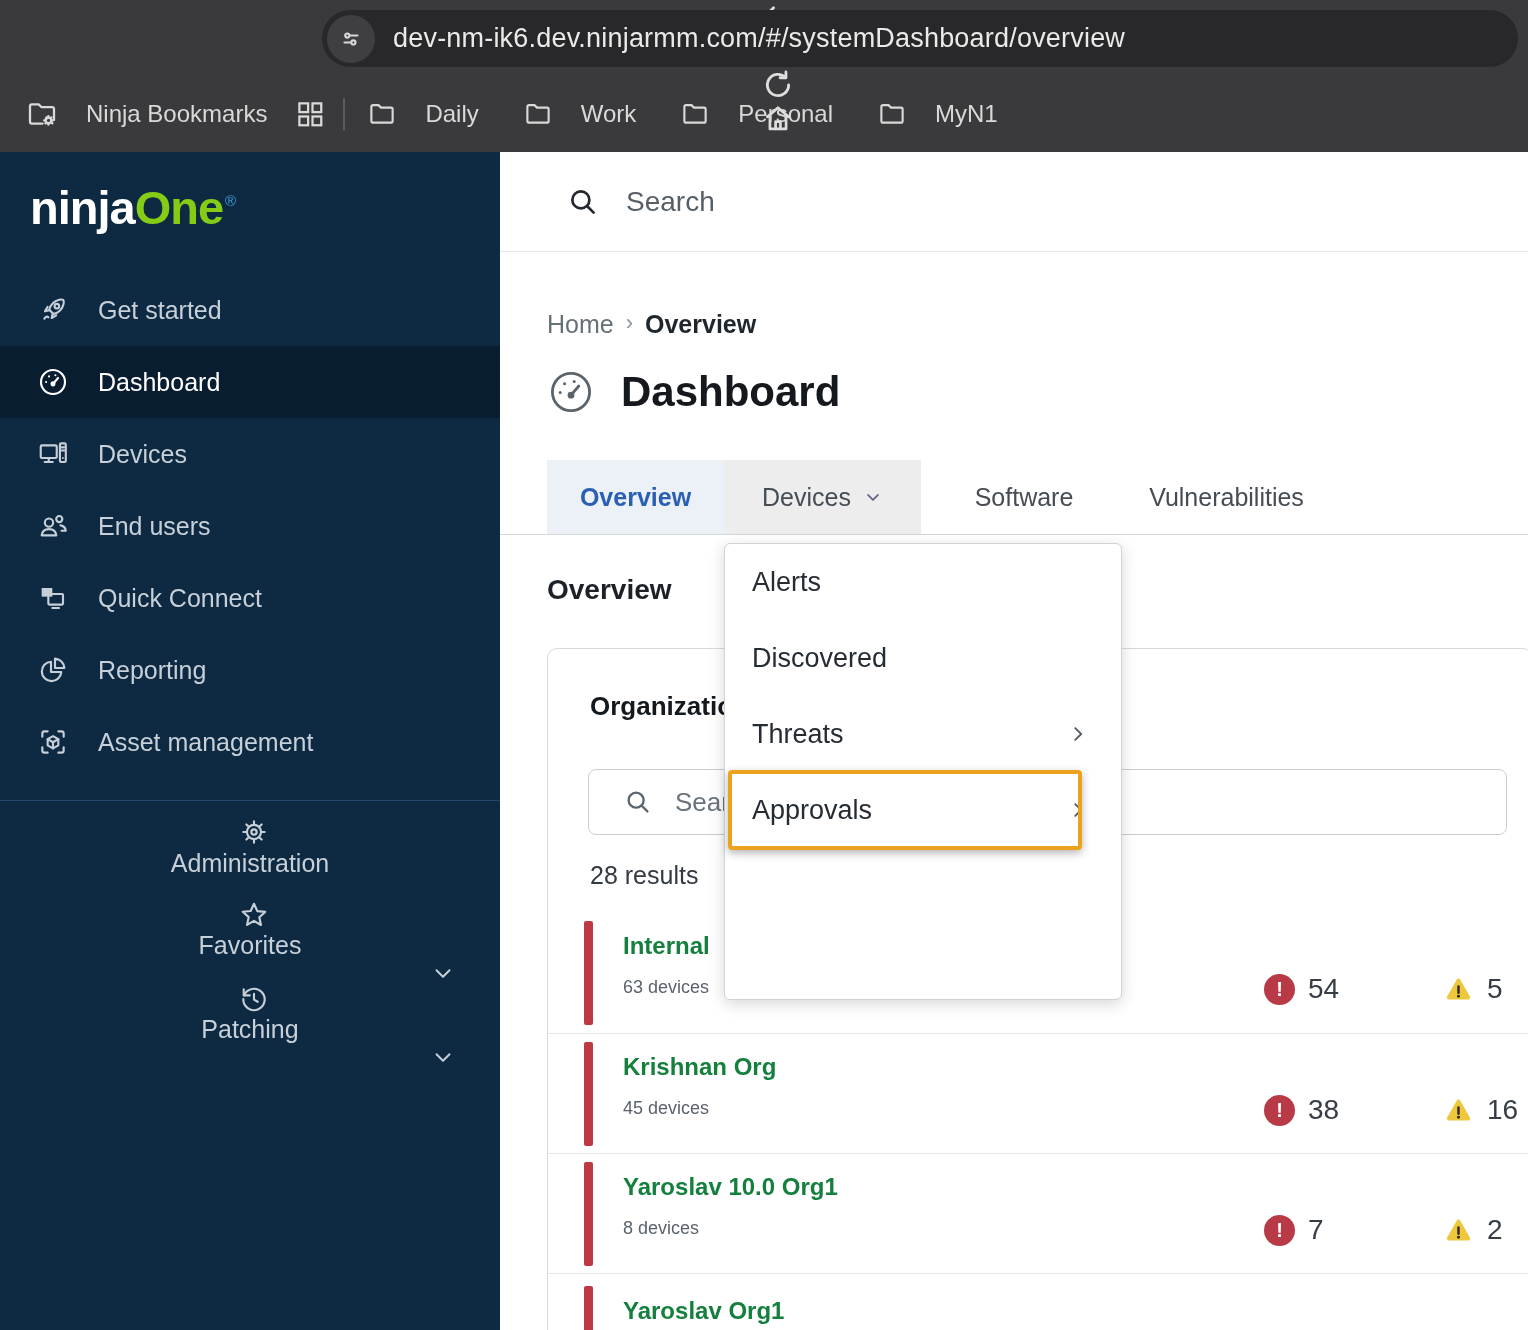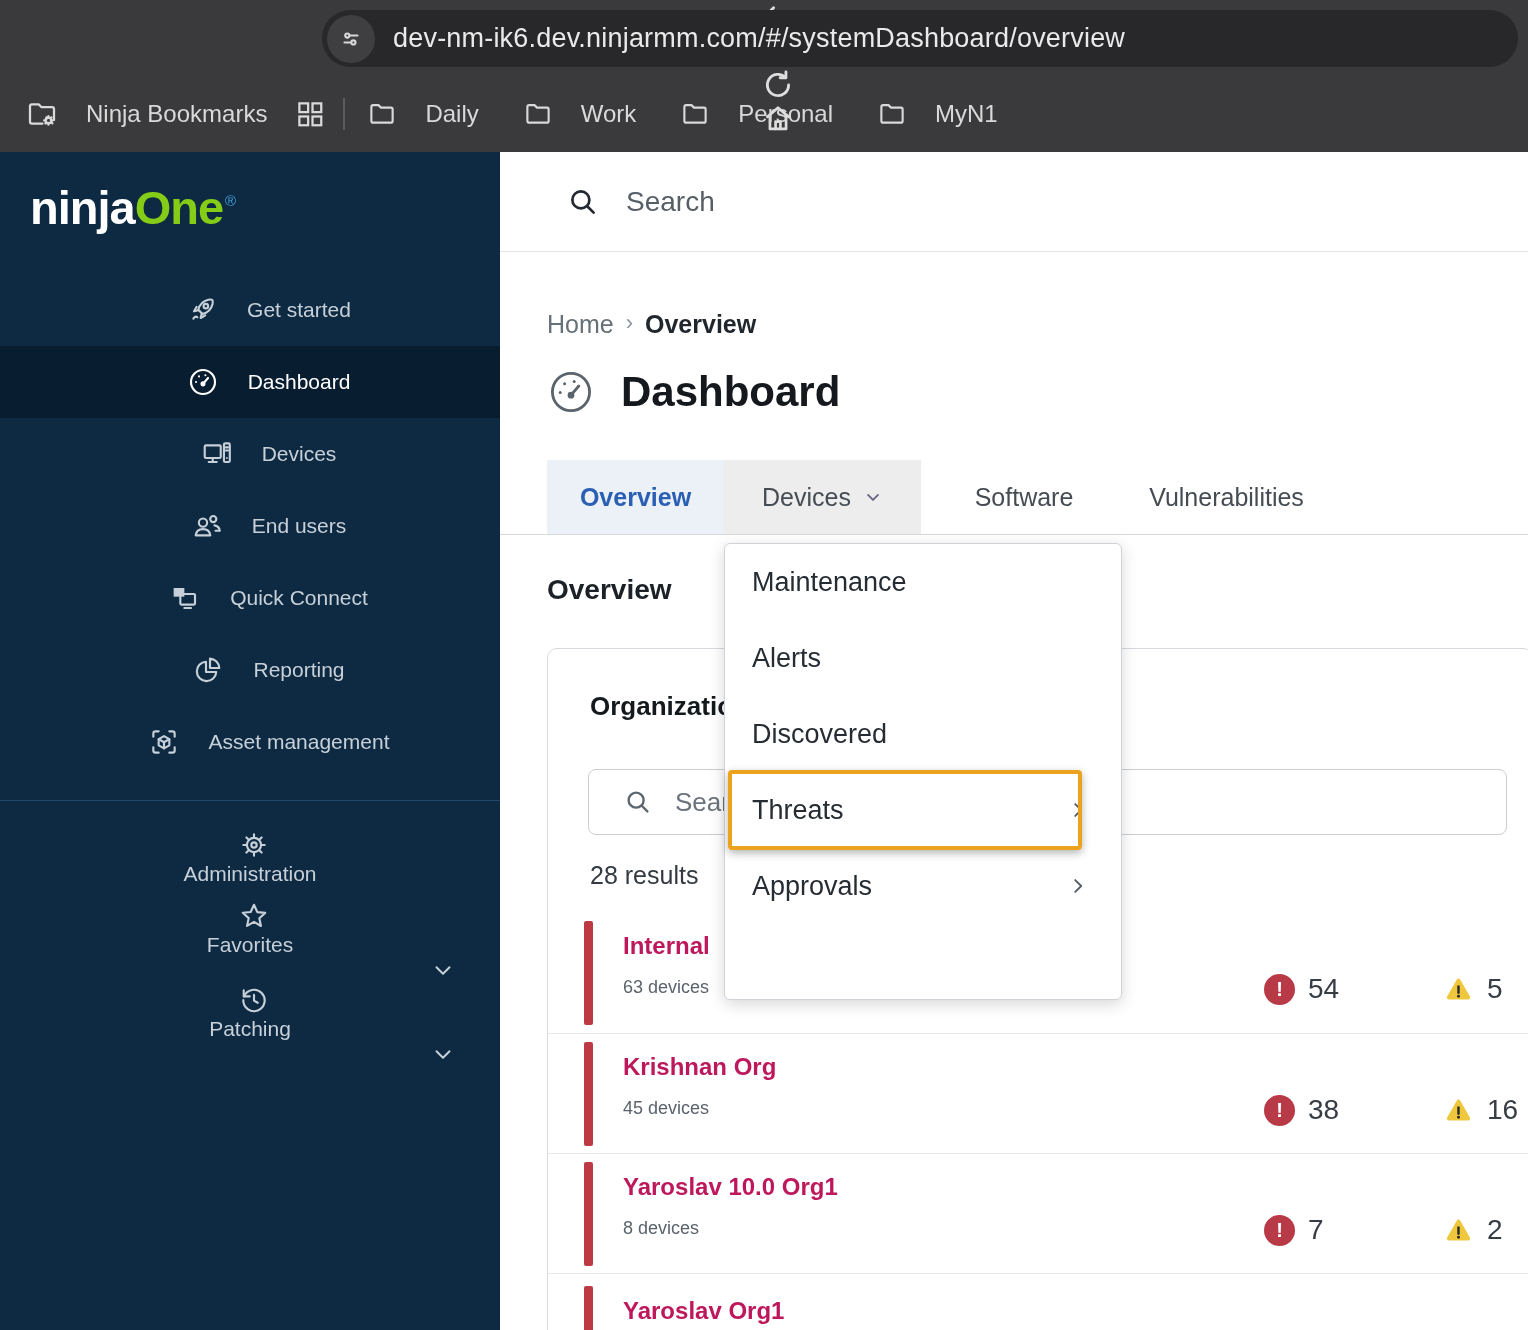--- a/index.html
+++ b/index.html
@@ -28,21 +28,21 @@
   
   .app { position:absolute; left:0; top:152px; width:1528px; height:1178px; display:flex; }
 
   
   .sidebar { position:relative; width:500px; height:100%; background:#0d2a42; flex:0 0 500px; }
   .logo { position:absolute; left:30px; top:28px; font-size:47px; font-weight:700; letter-spacing:-1px; }
   .logo .p1 { color:#ffffff; }
   .logo .p2 { color:#84cc16; }
   .logo .reg { color:#3f9fd9; font-size:15px; font-weight:400; vertical-align:18px; margin-left:2px; }
   .nav { position:absolute; left:0; top:122px; width:100%; }
-  .nav-item { height:72px; display:flex; align-items:center; color:#c7d0d8; font-size:21px; cursor:pointer;justify-content:center; }
+  .nav-item { height:72px; display:flex; align-items:center; color:#c7d0d8; font-size:25px; cursor:pointer; }
   .nav-item .ic { width:34px; height:34px; margin:0 28px 0 36px; display:flex; align-items:center; justify-content:center; }
   .nav-item.active { background:#091d30; color:#ffffff; }
   .nav-div { height:1px; background:#23486a; margin:22px 0 14px 0; }
   .nav-item.tall { height:84px;flex-direction:column; }
   .nav-item .chev { margin-left:auto; margin-right:44px; display:flex; }
 
   
   .main { position:relative; flex:1; background:#ffffff; height:100%; }
   .search-head { position:absolute; left:0; top:0; width:100%; height:100px; border-bottom:1px solid #e3e6e9;
                  display:flex; align-items:center; }
@@ -78,21 +78,21 @@
                  border-radius:8px; display:flex; align-items:center; }
   .card-search .ic { margin-left:34px; color:#5d666e; display:flex; }
   .card-search input { border:none; outline:none; font-size:26px; margin-left:22px; flex:1;
                        font-family:"Liberation Sans",sans-serif; color:#3a424a; background:transparent; }
   .card-search input::placeholder { color:#6b747c; }
   .results { position:absolute; left:42px; top:212px; font-size:25px; color:#333a41; }
   .org-list { position:absolute; left:0; top:264px; right:0; bottom:0; }
   .org-row { position:relative; height:120px; }
   .org-row + .org-row { border-top:1px solid #e6e9eb; }
   .org-bar { position:absolute; left:36px; top:8px; width:9px; height:104px; background:#bd3944; border-radius:2px; }
-  .org-name { position:absolute; left:75px; top:19px; font-size:24px; font-weight:700; color:#be185d; }
+  .org-name { position:absolute; left:75px; top:19px; font-size:24px; font-weight:700; color:#15803d; }
   .org-devices { position:absolute; left:75px; top:64px; font-size:18px; color:#5a636c; }
   .badge { position:absolute; top:60px; display:flex; align-items:center; }
   .badge.err { left:716px; }
   .badge.warn { left:895px; }
   .err-ic { width:31px; height:31px; border-radius:50%; background:#b93a47; color:#fff; font-size:20px;
             font-weight:700; display:flex; align-items:center; justify-content:center; }
   .badge .cnt { margin-left:13px; font-size:28px; color:#363d44; }
 
   
   .menu { position:absolute; left:224px; top:391px; width:398px; height:457px; background:#ffffff;
@@ -444,23 +444,20 @@
           </div>
           <div class="org-row">
             <div class="org-bar" style="top:12px;"></div>
             <div class="org-name" style="top:23px;">Yaroslav Org1</div>
           </div>
         </div>
       </div>
 
       <div class="menu">
         <div class="menu-item">
-          <span>Maintenance</span>
-        </div>
-        <div class="menu-item">
           <span>Alerts</span>
         </div>
         <div class="menu-item">
           <span>Discovered</span>
         </div>
         <div class="menu-item">
           <span>Threats</span>
           <span class="chev">
             <svg width="22" height="22" viewBox="0 0 24 24" fill="none" stroke="currentColor" stroke-width="2" stroke-linecap="round" stroke-linejoin="round">
                 <path d="m9 5.5 6.5 6.5L9 18.5"></path>

